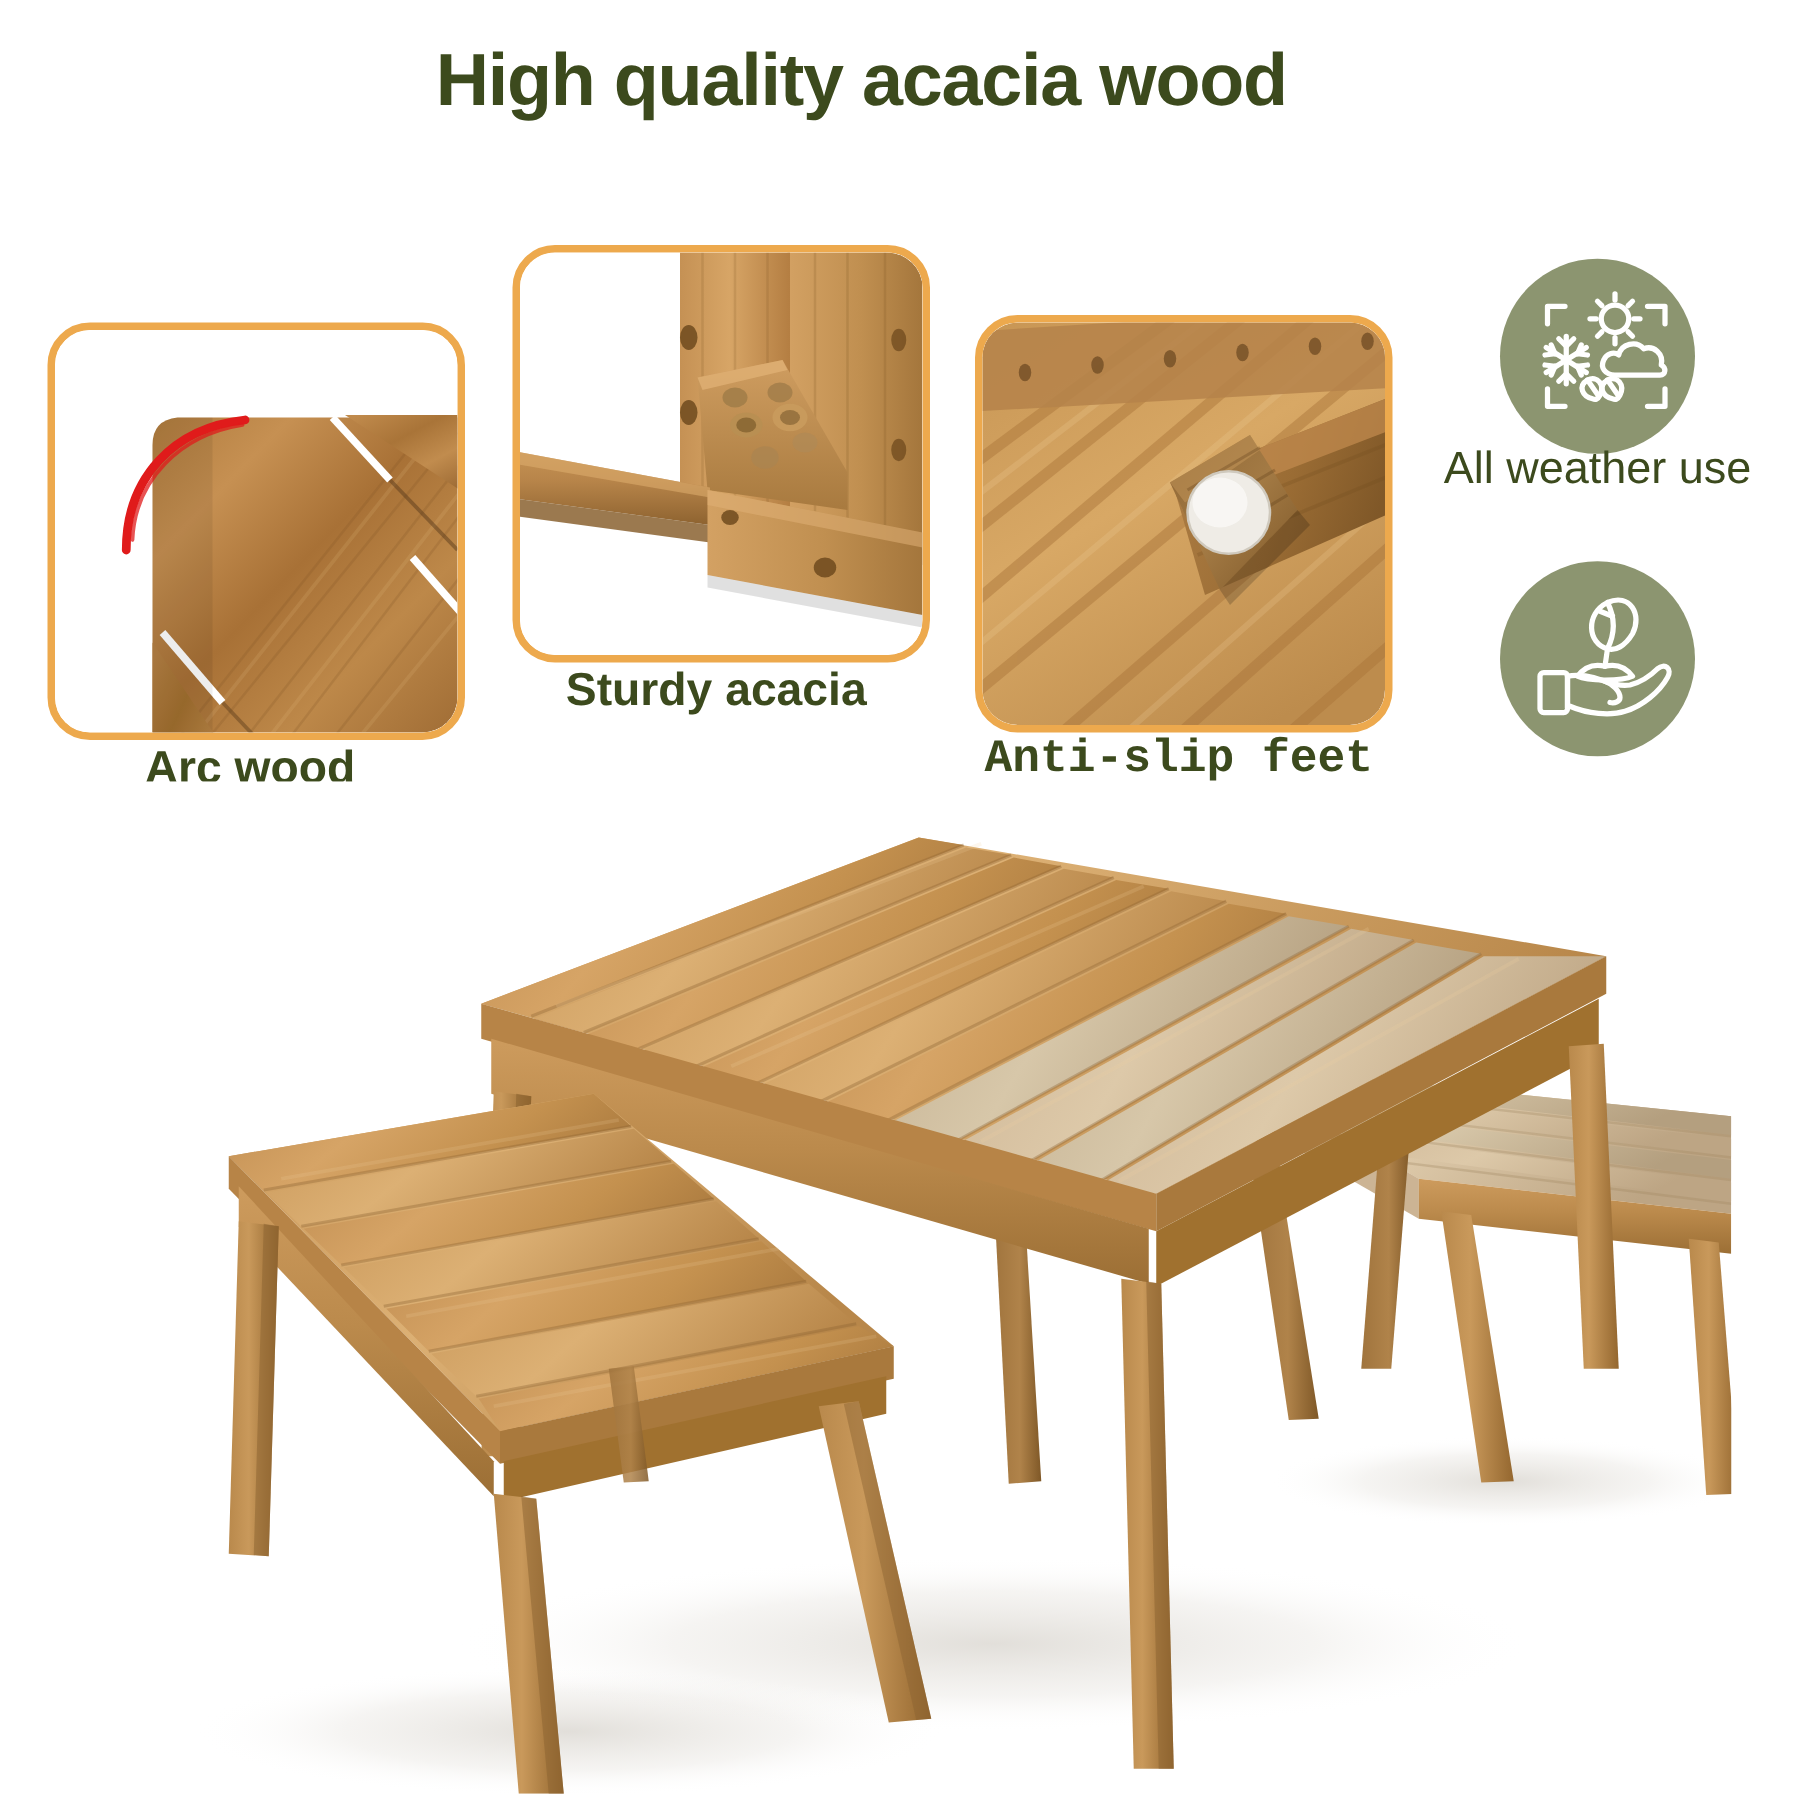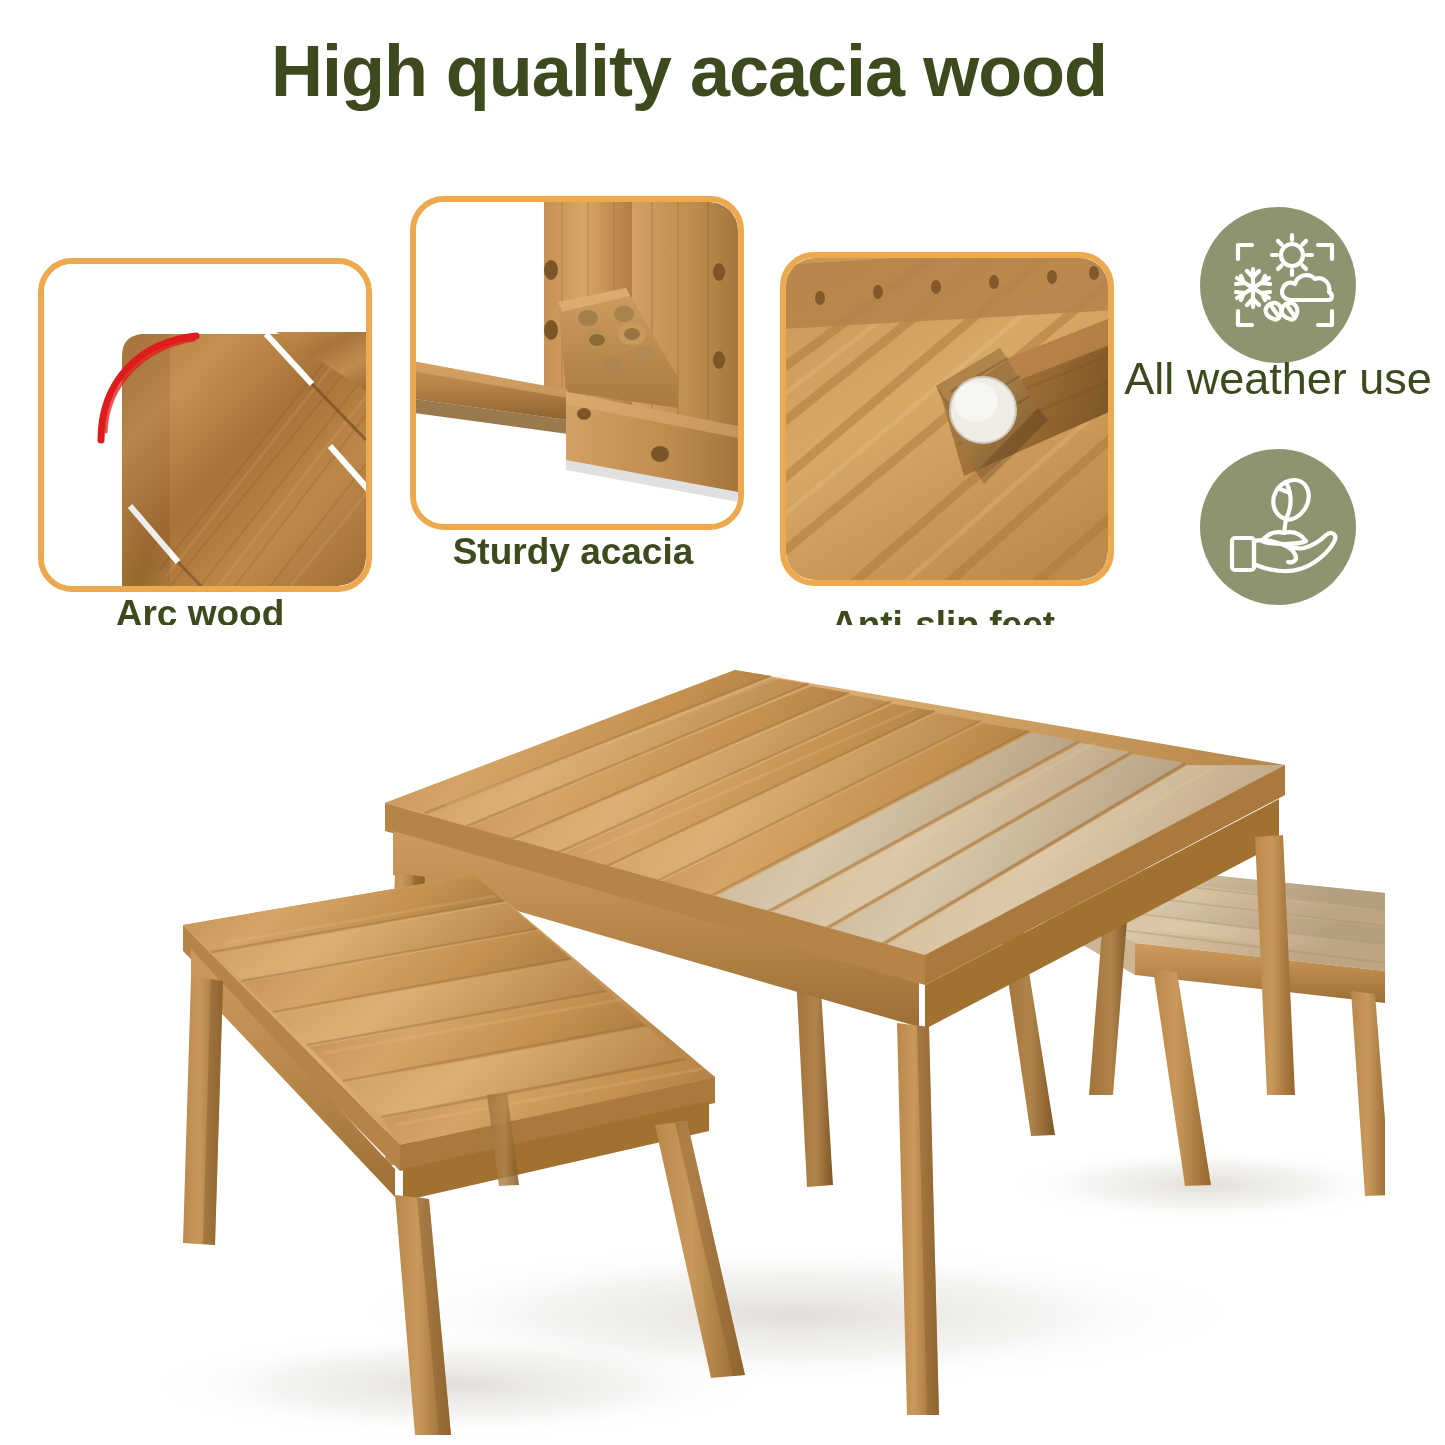--- a/index.html
+++ b/index.html
@@ -9,21 +9,21 @@
     font-family:"Liberation Sans", sans-serif;
     overflow:hidden;
     position:relative;
   }
   .stage{position:absolute;inset:0;}
 
   
   .title{
     position:absolute;left:0;top:34px;width:1378px;
     text-align:center;
-    font-size:72px;
+    font-size:59px;
     font-weight:bold;
     letter-spacing:-1px;
     color:#3c4a1d;
     line-height:1.05;
     white-space:nowrap;
   }
 
   
   .panel{position:absolute;border:6px solid #eda94d;border-radius:34px;background:#ffffff;overflow:hidden;}
   .panel-photo{position:absolute;inset:0;overflow:hidden;}
@@ -36,35 +36,35 @@
     white-space:nowrap;
     line-height:1;
   }
 
   
   #panel-arc{left:38px;top:258px;width:322px;height:322px;}
   #cap-arc{left:0px;top:595px;width:400px;}
   #panel-frame{left:410px;top:196px;width:322px;height:322px;}
   #cap-frame{left:408px;top:533px;width:330px;}
   #panel-feet{left:780px;top:252px;width:322px;height:322px;}
-  #cap-feet{left:778px;top:606px;width:330px;}
+  #cap-feet{left:778px;top:590px;width:330px;font-family:Liberation Mono, monospace;}
 
   
   .badge{
     position:absolute;
     width:156px;height:156px;border-radius:50%;
     background:#8c9570;
   }
   #badge-weather{left:1200px;top:207px;}
   #badge-eco{left:1200px;top:449px;}
   .badge svg{position:absolute;left:0;top:0;width:156px;height:156px;}
   .badge-label{
     position:absolute;
     text-align:center;
-    font-size:45px;
+    font-size:36px;
     font-weight:normal;
     color:#3c4a1d;
     white-space:nowrap;
     line-height:1;
     width:320px;
   }
   #label-weather{left:1118px;top:356px;}
   #label-eco{left:1118px;top:600px;}
 
   

